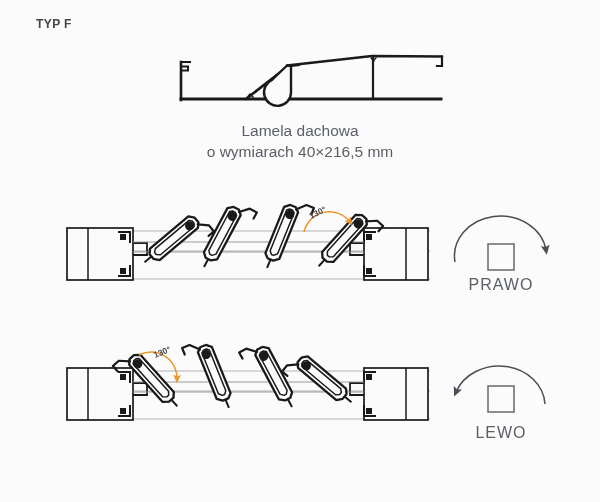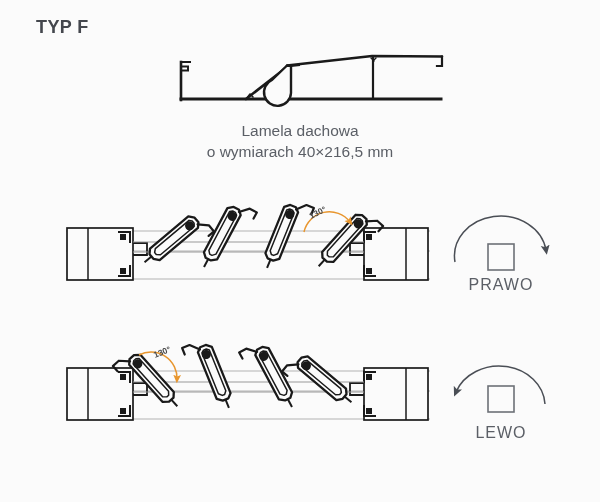--- a/index.html
+++ b/index.html
@@ -14,21 +14,21 @@
     position: relative;
     width: 600px;
     height: 502px;
     background: #fbfbfb;
     overflow: hidden;
   }
   #title {
     position: absolute;
     left: 36px;
     top: 17px;
-    font-size: 18px;
+    font-size: 12px;
     font-weight: bold;
     color: #44474d;
     letter-spacing: 0.4px;
   }
   .svg-layer {
     position: absolute;
     left: 0;
     top: 0;
     width: 600px;
     height: 502px;

